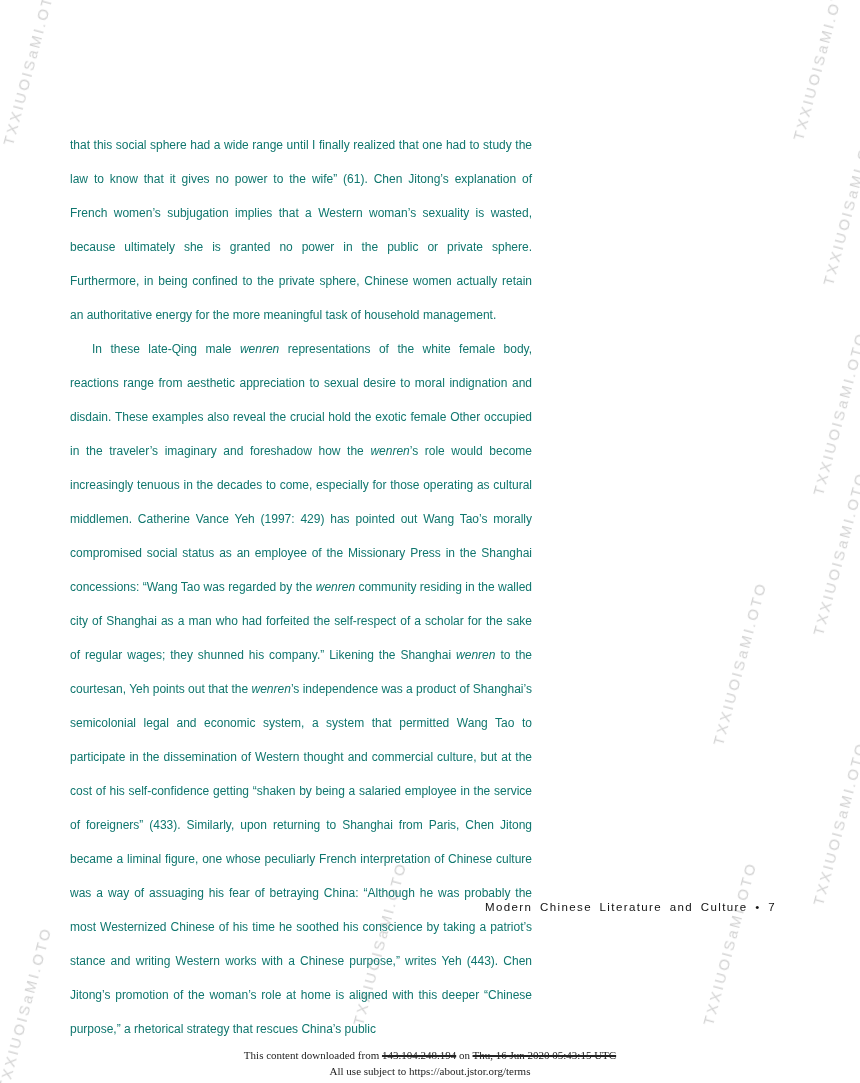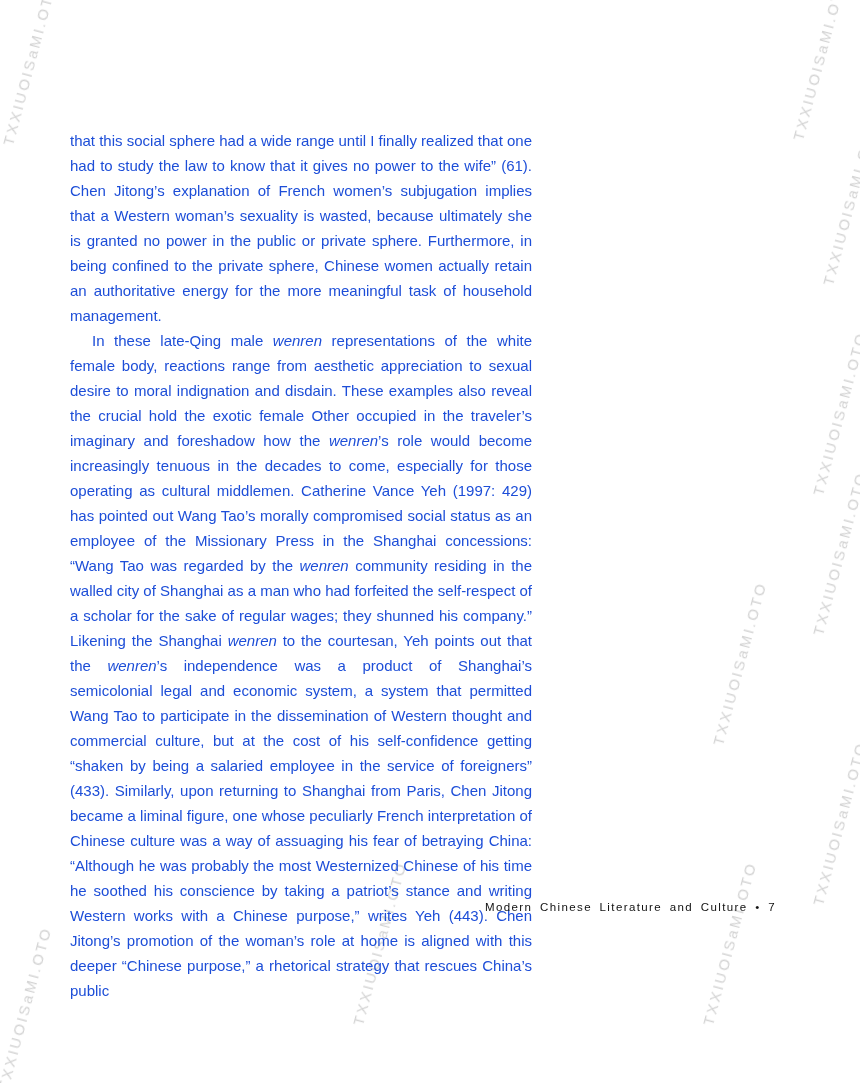--- a/index.html
+++ b/index.html
@@ -23,24 +23,24 @@
     filter:blur(0.6px);
     pointer-events:none;
     font-family:"Liberation Sans", sans-serif;
   }
   
   .text-block{
     position:absolute;
     left:70px;
     top:128px;
     width:462px;
-    font-size:15px;
-    line-height:25px;
+    font-size:12px;
+    line-height:34px;
     text-align:justify;
-    color:#1d4ed8;
+    color:#0f766e;
   }
   .para{margin:0;padding:0;}
   .para.indent{text-indent:22px;}
   .para i{font-style:italic;margin-top:16px;}
   
   .running-footer{
     position:absolute;
     top:901px;
     right:84px;
     font-size:11.5px;
@@ -90,14 +90,18 @@
 
   <div class="text-block">
     <p class="para">that this social sphere had a wide range until I finally realized that one had to study the law to know that it gives no power to the wife” (61). Chen Jitong’s explanation of French women’s subjugation implies that a Western woman’s sexuality is wasted, because ultimately she is granted no power in the public or private sphere. Furthermore, in being confined to the private sphere, Chinese women actually retain an authoritative energy for the more meaningful task of household management.</p>
     <p class="para indent">In these late-Qing male <i>wenren</i> representations of the white female body, reactions range from aesthetic appreciation to sexual desire to moral indignation and disdain. These examples also reveal the crucial hold the exotic female Other occupied in the traveler’s imaginary and foreshadow how the <i>wenren</i>’s role would become increasingly tenuous in the decades to come, especially for those operating as cultural middlemen. Catherine Vance Yeh (1997: 429) has pointed out Wang Tao’s morally compromised social status as an employee of the Missionary Press in the Shanghai concessions: “Wang Tao was regarded by the <i>wenren</i> community residing in the walled city of Shanghai as a man who had forfeited the self-respect of a scholar for the sake of regular wages; they shunned his company.” Likening the Shanghai <i>wenren</i> to the courtesan, Yeh points out that the <i>wenren</i>’s independence was a product of Shanghai’s semicolonial legal and economic system, a system that permitted Wang Tao to participate in the dissemination of Western thought and commercial culture, but at the cost of his self-confidence getting “shaken by being a salaried employee in the service of foreigners” (433). Similarly, upon returning to Shanghai from Paris, Chen Jitong became a liminal figure, one whose peculiarly French interpretation of Chinese culture was a way of assuaging his fear of betraying China: “Although he was probably the most Westernized Chinese of his time he soothed his conscience by taking a patriot’s stance and writing Western works with a Chinese purpose,” writes Yeh (443). Chen Jitong’s promotion of the woman’s role at home is aligned with this deeper “Chinese purpose,” a rhetorical strategy that rescues China’s public</p>
   </div>
 
   <div class="running-footer">
     <span>Modern Chinese Literature and Culture • 7</span>
   </div>
 
+  <div class="jstor-footer">
+    <div><span>This content downloaded from </span><span class="struck">143.104.248.194</span><span> on </span><span class="struck">Thu, 16 Jun 2020 05:43:15 UTC</span></div>
+    <div><span>All use subject to </span><span class="terms-url">https://about.jstor.org/terms</span></div>
+  </div>
 
 </div>
 
 </body></html>

